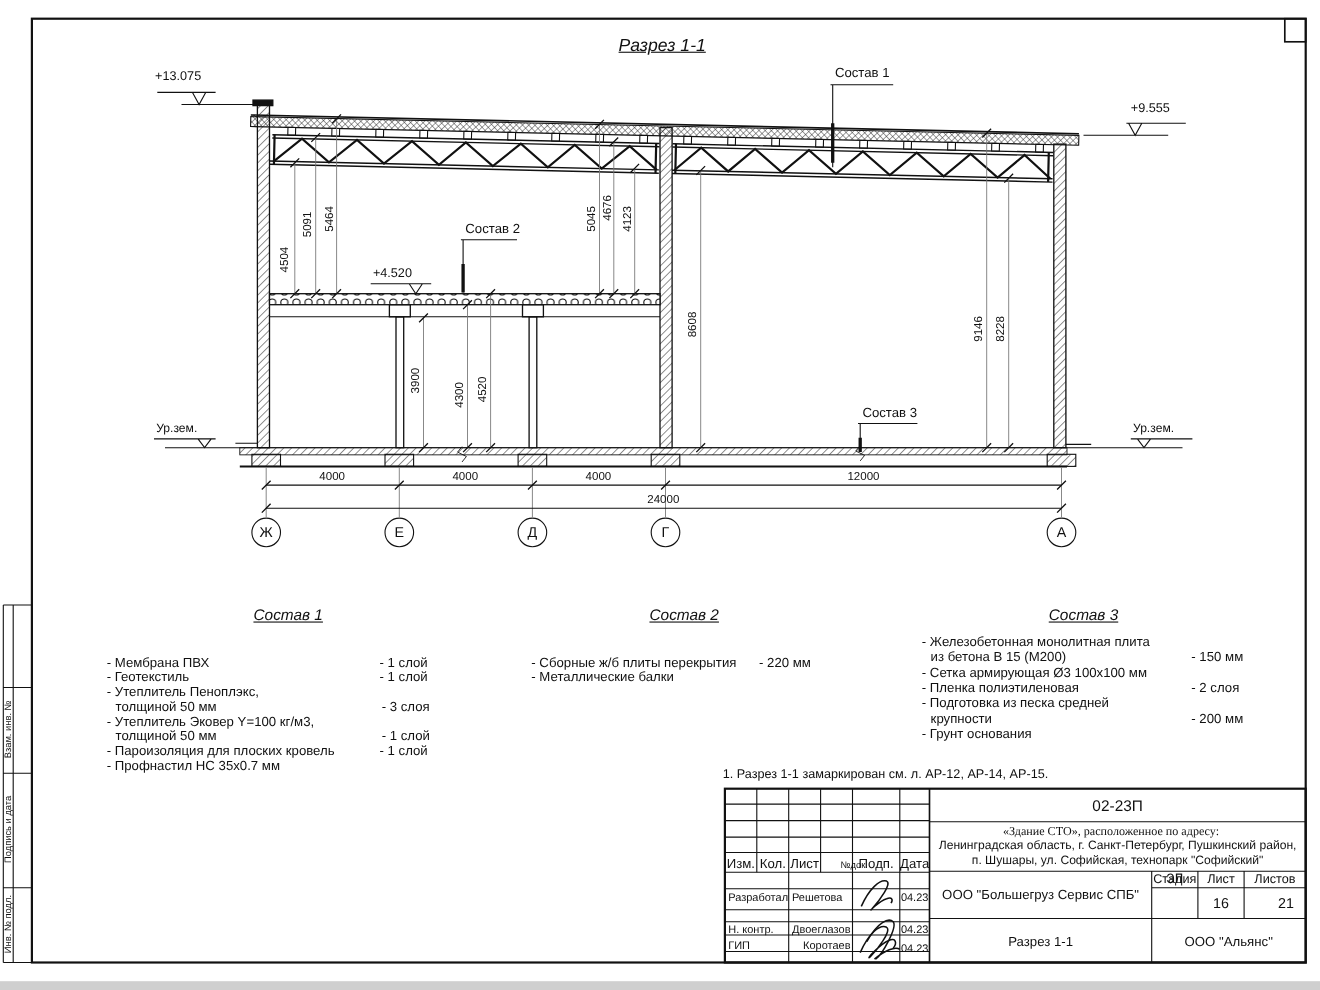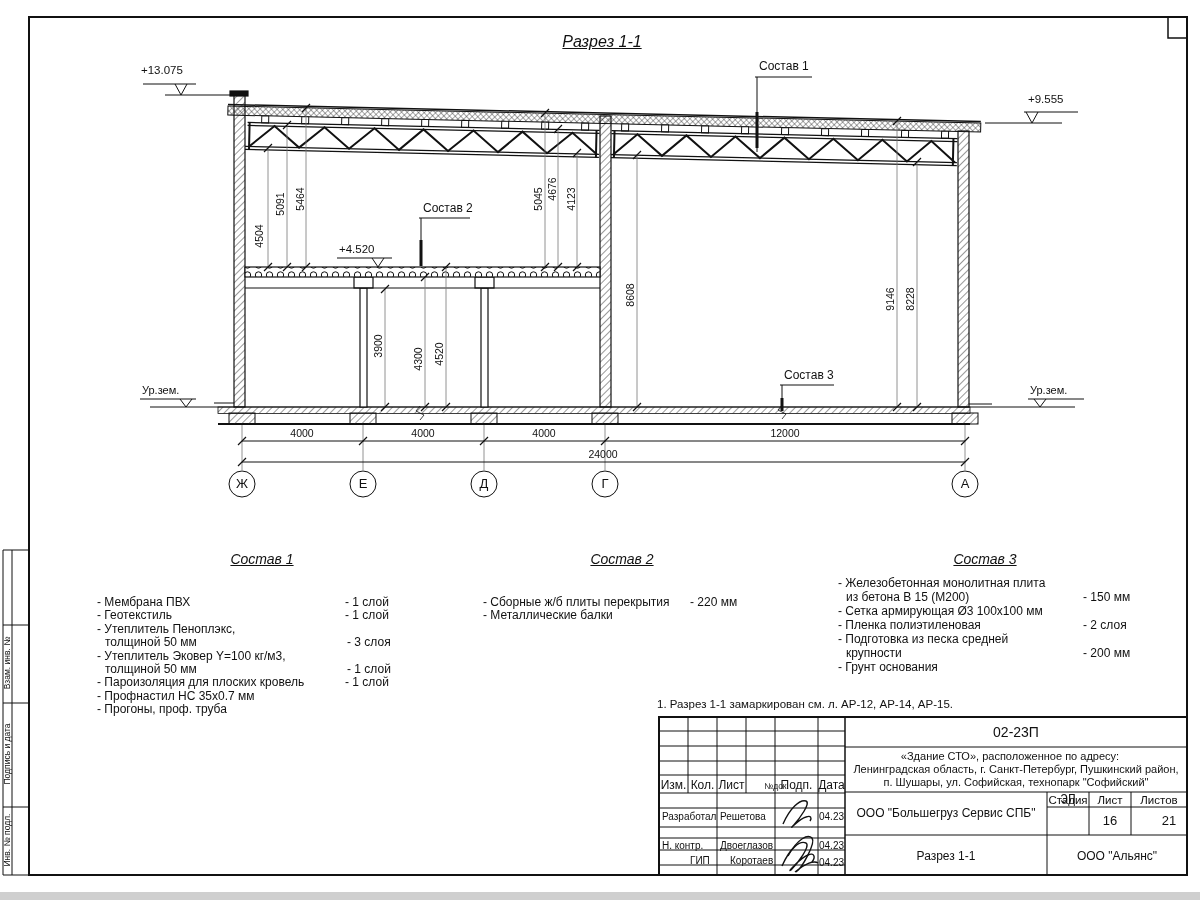--- a/index.html
+++ b/index.html
@@ -195,21 +195,20 @@
 
 <div class="comp-list" style="left:97px;top:596px;width:340px;">
   <div class="crow"><span class="cn">- Мембрана ПВХ</span><span class="cq" style="left:248px;">- 1 слой</span></div>
   <div class="crow"><span class="cn">- Геотекстиль</span><span class="cq" style="left:248px;">- 1 слой</span></div>
   <div class="crow"><span class="cn">- Утеплитель Пеноплэкс,</span></div>
   <div class="crow cont"><span class="cn">толщиной 50 мм</span><span class="cq" style="left:250px;">- 3 слоя</span></div>
   <div class="crow"><span class="cn">- Утеплитель Эковер Y=100 кг/м3,</span></div>
   <div class="crow cont"><span class="cn">толщиной 50 мм</span><span class="cq" style="left:250px;">- 1 слой</span></div>
   <div class="crow"><span class="cn">- Пароизоляция для плоских кровель</span><span class="cq" style="left:248px;">- 1 слой</span></div>
   <div class="crow"><span class="cn">- Профнастил НС 35х0.7 мм</span></div>
-  <div class="crow"><span class="cn">- Прогоны, проф. труба</span></div>
 </div>
 
 <div class="comp-list" style="left:483px;top:596px;width:290px;">
   <div class="crow"><span class="cn">- Сборные ж/б плиты перекрытия</span><span class="cq" style="left:207px;">- 220 мм</span></div>
   <div class="crow"><span class="cn">- Металлические балки</span></div>
 </div>
 
 <div class="comp-list c3" style="left:838px;top:576px;width:300px;">
   <div class="crow"><span class="cn">- Железобетонная  монолитная плита</span></div>
   <div class="crow cont"><span class="cn">из бетона В 15 (М200)</span><span class="cq" style="left:245px;">- 150 мм</span></div>
@@ -220,38 +219,38 @@
   <div class="crow"><span class="cn">- Грунт основания</span></div>
 </div>
 
 <div class="t note" style="left:657px;top:698px;">1. Разрез 1-1 замаркирован см. л. АР-12, АР-14, АР-15.</div>
 
 <div class="t mlabel" style="left:-32px;top:658px;width:78px;">Взам. инв. №</div>
 <div class="t mlabel" style="left:-45px;top:749px;width:104px;">Подпись и дата</div>
 <div class="t mlabel" style="left:-27px;top:835px;width:68px;">Инв. № подл.</div>
 
 <div class="tbt docnum" style="left:845px;top:724px;width:342px;">02-23П</div>
-<div class="tbt addr" style="left:845px;top:750px;width:330px;">«Здание СТО», расположенное по адресу:</div>
+<div class="tbt addr" style="left:845px;top:750px;width:330px;font-family:Liberation Serif, serif;">«Здание СТО», расположенное по адресу:</div>
 <div class="tbt addr" style="left:845px;top:763px;width:342px;">Ленинградская область, г. Санкт-Петербург, Пушкинский район,</div>
 <div class="tbt addr" style="left:845px;top:776px;width:342px;">п. Шушары, ул. Софийская, технопарк "Софийский"</div>
 
 <div class="tbt tbh" style="left:659px;top:778px;width:29px;">Изм.</div>
 <div class="tbt tbh" style="left:688px;top:778px;width:29px;">Кол.</div>
 <div class="tbt tbh" style="left:717px;top:778px;width:29px;">Лист</div>
 <div class="tbt tbh-s" style="left:746px;top:781px;width:29px;">№док.</div>
 <div class="tbt tbh" style="left:775px;top:778px;width:43px;">Подп.</div>
 <div class="tbt tbh" style="left:818px;top:778px;width:27px;">Дата</div>
 
 <div class="tbt role" style="left:662px;top:811px;width:55px;">Разработал</div>
 <div class="tbt role" style="left:720px;top:811px;width:55px;">Решетова</div>
 <div class="tbt role ctr" style="left:818px;top:811px;width:27px;text-align:center;">04.23</div>
 <div class="tbt role" style="left:662px;top:840px;width:55px;">Н. контр.</div>
 <div class="tbt role" style="left:720px;top:840px;width:58px;">Двоеглазов</div>
 <div class="tbt role" style="left:818px;top:840px;width:27px;text-align:center;">04.23</div>
-<div class="tbt role" style="left:690px;top:855px;width:55px;">ГИП</div>
+<div class="tbt role" style="left:662px;top:855px;width:55px;">ГИП</div>
 <div class="tbt role" style="left:720px;top:855px;width:55px;padding-left:10px;">Коротаев</div>
 <div class="tbt role" style="left:818px;top:857px;width:27px;text-align:center;">04.23</div>
 
 <div class="tbt tbl" style="left:1047px;top:794px;width:42px;">Стадия</div>
 <div class="tbt tbl" style="left:1089px;top:794px;width:42px;">Лист</div>
 <div class="tbt tbl" style="left:1131px;top:794px;width:56px;">Листов</div>
 <div class="tbt tbv" style="left:1047px;top:792px;width:42px;font-family:Liberation Mono, monospace;">ЭП</div>
 <div class="tbt tbv" style="left:1089px;top:813px;width:42px;">16</div>
 <div class="tbt tbv" style="left:1131px;top:813px;width:76px;">21</div>
 

